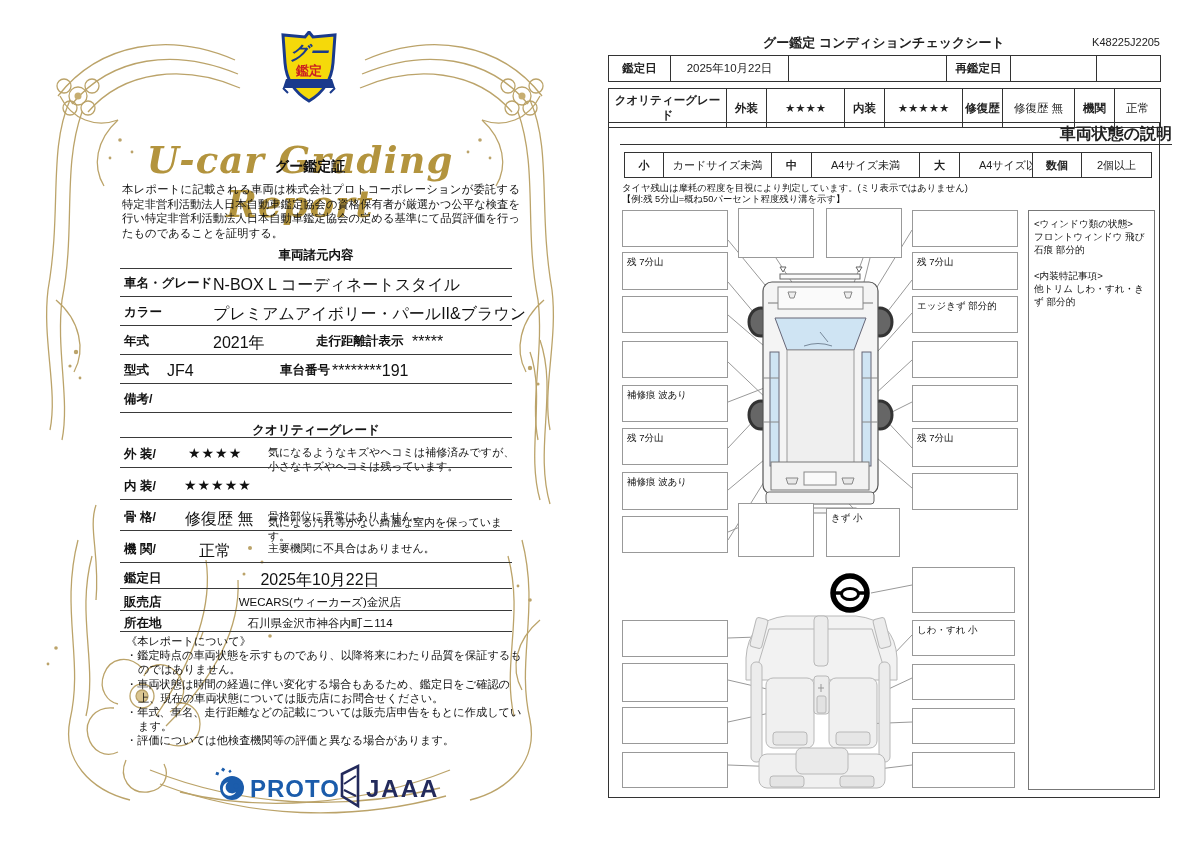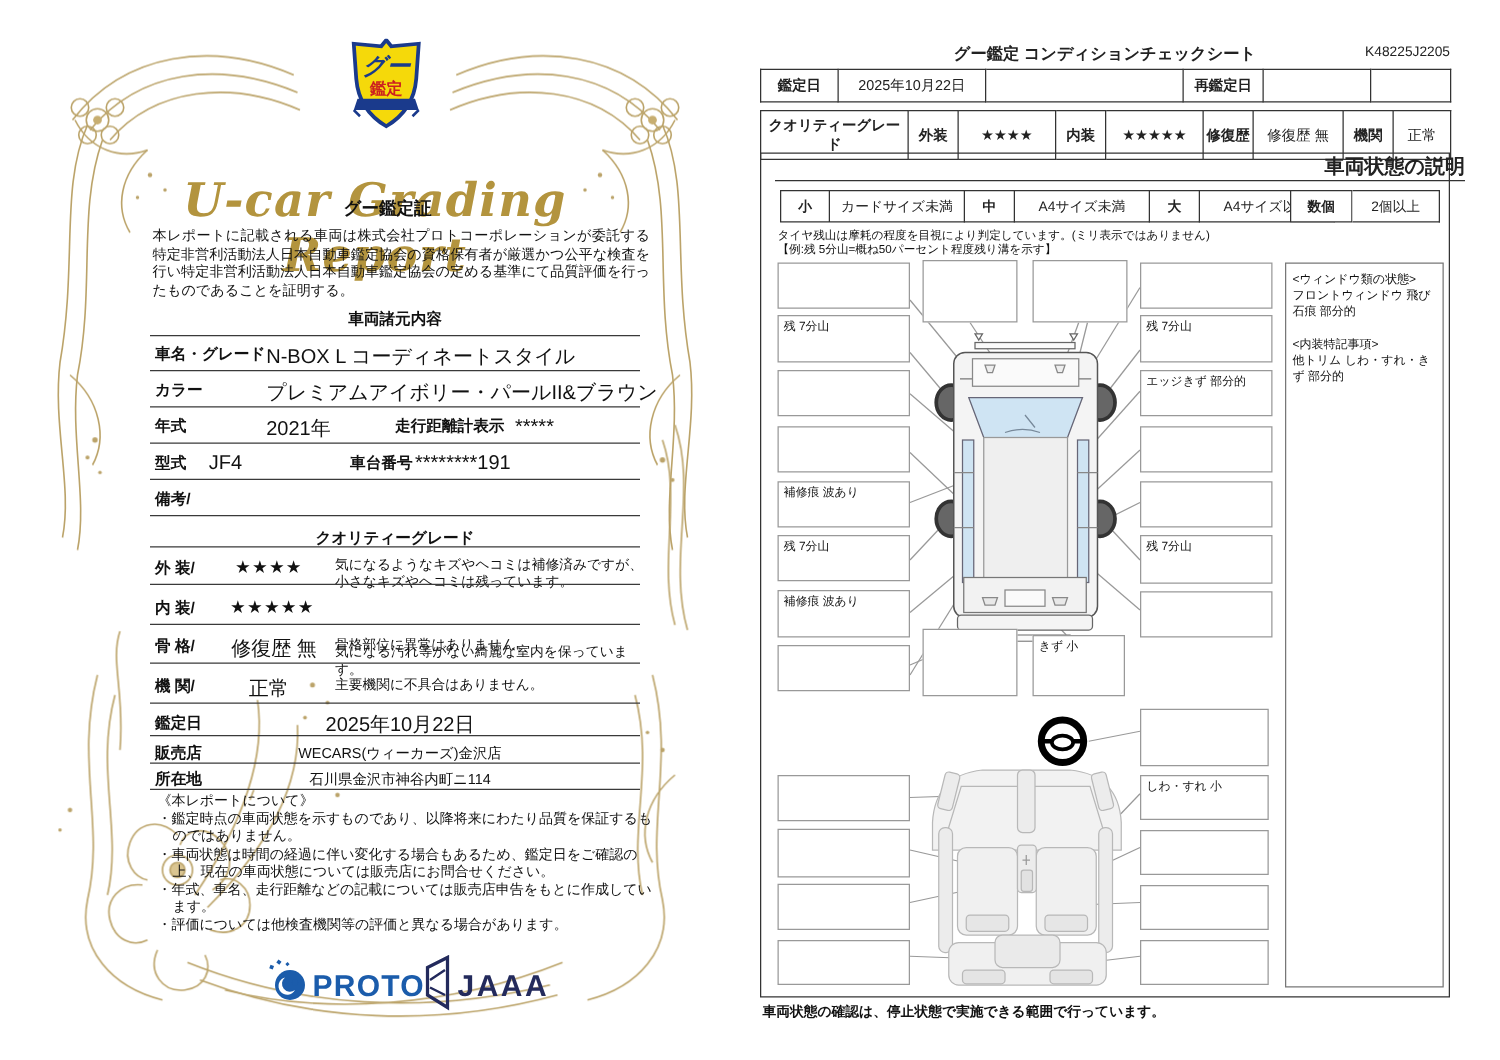--- a/index.html
+++ b/index.html
@@ -406,15 +406,14 @@
     <div class="ann-box" style="left:304px; top:722px; width:103px; height:36px;"></div>
 
     <div class="rp" id="side-notes">
       <div>&lt;ウィンドウ類の状態&gt;</div>
       <div>フロントウィンドウ 飛び石痕 部分的</div>
       <div style="height:13px;"></div>
       <div>&lt;内装特記事項&gt;</div>
       <div>他トリム しわ・すれ・きず 部分的</div>
     </div>
 
-    <div class="rp rp-footer">車両状態の確認は、停止状態で実施できる範囲で行っています。</div>
   </div>
 </div>
 
 </body></html>

